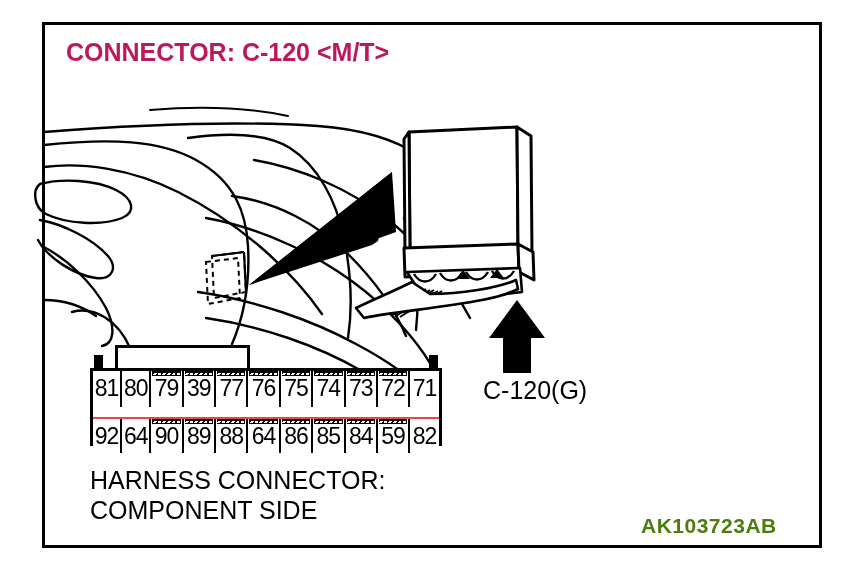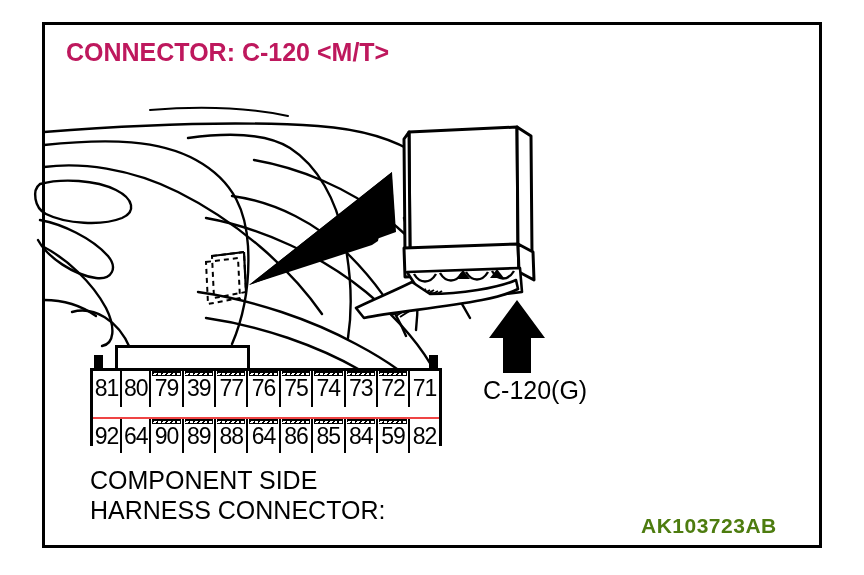--- a/index.html
+++ b/index.html
@@ -309,19 +309,19 @@
       <div class="pin-cell narrow"><span class="hatch"></span><span>85</span></div>
       <div class="pin-cell narrow"><span class="hatch"></span><span>84</span></div>
       <div class="pin-cell narrow"><span class="hatch"></span><span>59</span></div>
       <div class="pin-cell wide"><span>82</span></div>
     </div>
   </div>
 
   <div class="conn-label">C-120(G)</div>
 
   <div class="caption">
+    <div>HARNESS CONNECTOR:</div>
     <div>COMPONENT SIDE</div>
-    <div>HARNESS CONNECTOR:</div>
   </div>
 
   <div class="ak-code">AK103723AB</div>
 
 </div>
 
 </body></html>

